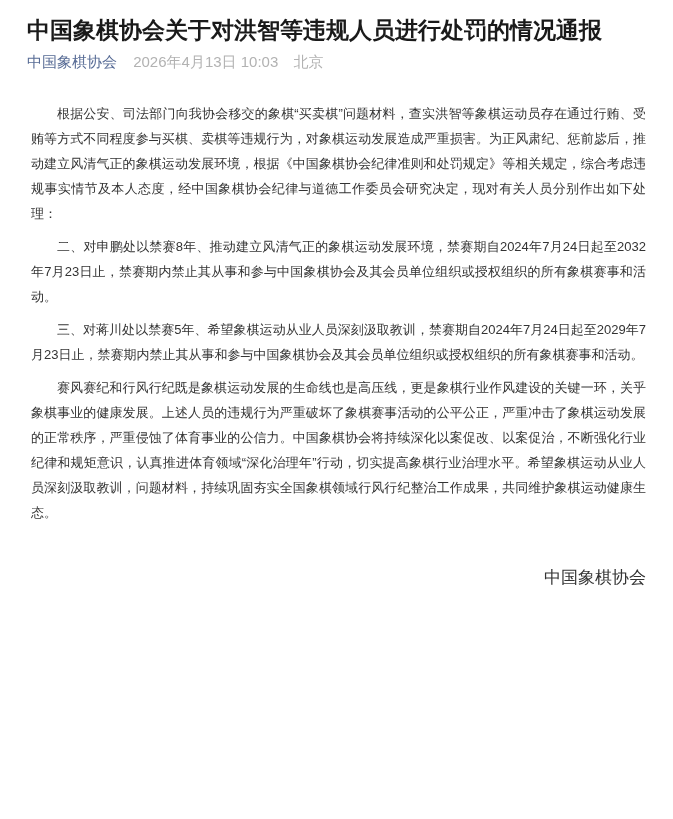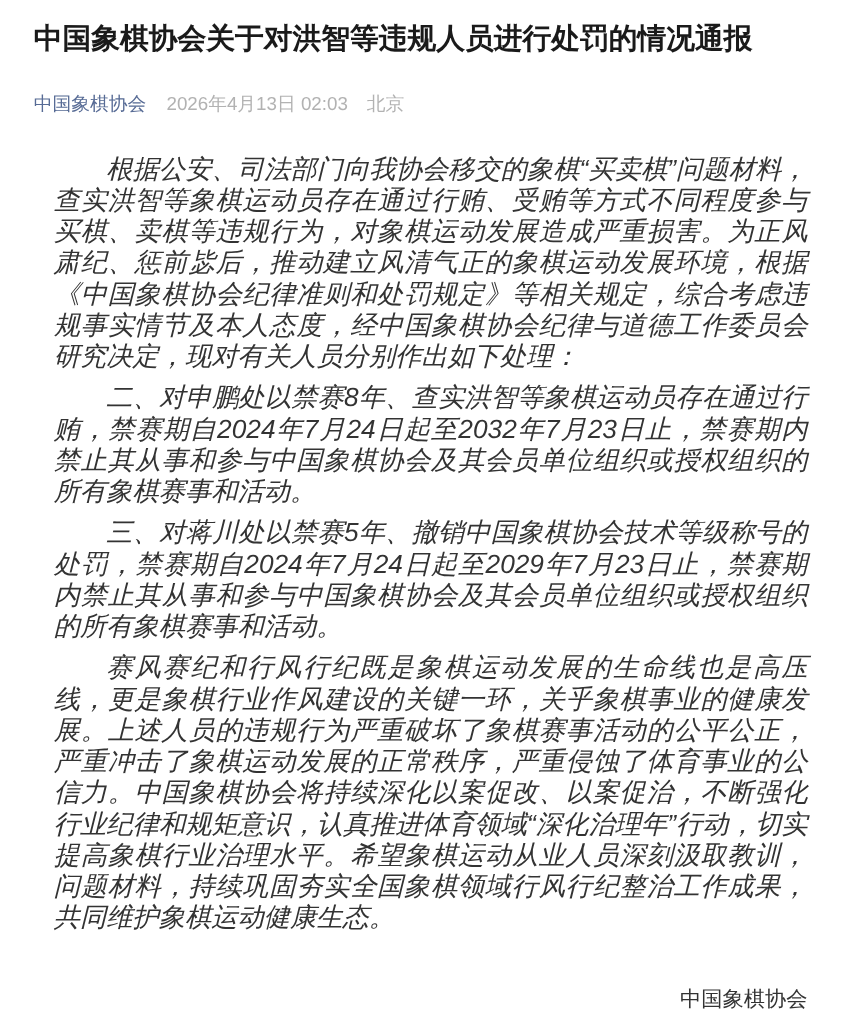--- a/index.html
+++ b/index.html
@@ -15,21 +15,21 @@
     width:673px;
     font-family:"Liberation Sans","DejaVu Sans",sans-serif;
   }
   .article-page{
     width:673px;
     min-height:819px;
     padding:15px 27px 24px 27px;
     background:var(--page-bg,#fff);
   }
   .article-title{
-    margin:0 0 28px 0;
+    margin:0 0 6px 0;
     font-size:23px;
     line-height:1.35;
     font-weight:700;
     color:var(--title-text,#1a1a1a);
   }
   .byline{
     font-size:15px;
     line-height:20px;
     margin:0 0 29px 0;
     white-space:nowrap;
@@ -39,56 +39,55 @@
     cursor:pointer;
     margin-right:12px;
   }
   .byline .meta{
     color:var(--meta-text,#b2b2b2);
   }
   .byline .meta + .meta{
     margin-left:11px;
   }
   .article-body p{
-    margin:0 0 8px 16px;
-    font-size:21px;
+    margin:0 0 8px 4px;
+    font-size:13px;
     line-height:25px;
     color:var(--body-text,#333);
     text-indent:2em;
     text-align:justify;
     overflow-wrap:break-word;
-    font-style:italic;
   }
   .signature{
     margin-top:38px;
     text-align:right;
     font-size:17px;
     color:var(--body-text,#333);
   }
   .signature div{
     line-height:30px;
   }
 </style>
 </head>
 <body>
 
 <div class="article-page">
 
   <h1 class="article-title">中国象棋协会关于对洪智等违规人员进行处罚的情况通报</h1>
 
   <div class="byline">
     <span class="author">中国象棋协会</span>
-    <span class="meta">2026年4月13日 02:03</span>
+    <span class="meta">2026年4月13日 10:03</span>
     <span class="meta">北京</span>
   </div>
 
   <div class="article-body">
     <p>根据公安、司法部门向我协会移交的象棋“买卖棋”问题材料，查实洪智等象棋运动员存在通过行贿、受贿等方式不同程度参与买棋、卖棋等违规行为，对象棋运动发展造成严重损害。为正风肃纪、惩前毖后，推动建立风清气正的象棋运动发展环境，根据《中国象棋协会纪律准则和处罚规定》等相关规定，综合考虑违规事实情节及本人态度，经中国象棋协会纪律与道德工作委员会研究决定，现对有关人员分别作出如下处理：</p>
-    <p>二、对申鹏处以禁赛8年、查实洪智等象棋运动员存在通过行贿，禁赛期自2024年7月24日起至2032年7月23日止，禁赛期内禁止其从事和参与中国象棋协会及其会员单位组织或授权组织的所有象棋赛事和活动。</p>
-    <p>三、对蒋川处以禁赛5年、撤销中国象棋协会技术等级称号的处罚，禁赛期自2024年7月24日起至2029年7月23日止，禁赛期内禁止其从事和参与中国象棋协会及其会员单位组织或授权组织的所有象棋赛事和活动。</p>
+    <p>二、对申鹏处以禁赛8年、推动建立风清气正的象棋运动发展环境，禁赛期自2024年7月24日起至2032年7月23日止，禁赛期内禁止其从事和参与中国象棋协会及其会员单位组织或授权组织的所有象棋赛事和活动。</p>
+    <p>三、对蒋川处以禁赛5年、希望象棋运动从业人员深刻汲取教训，禁赛期自2024年7月24日起至2029年7月23日止，禁赛期内禁止其从事和参与中国象棋协会及其会员单位组织或授权组织的所有象棋赛事和活动。</p>
     <p>赛风赛纪和行风行纪既是象棋运动发展的生命线也是高压线，更是象棋行业作风建设的关键一环，关乎象棋事业的健康发展。上述人员的违规行为严重破坏了象棋赛事活动的公平公正，严重冲击了象棋运动发展的正常秩序，严重侵蚀了体育事业的公信力。中国象棋协会将持续深化以案促改、以案促治，不断强化行业纪律和规矩意识，认真推进体育领域“深化治理年”行动，切实提高象棋行业治理水平。希望象棋运动从业人员深刻汲取教训，问题材料，持续巩固夯实全国象棋领域行风行纪整治工作成果，共同维护象棋运动健康生态。</p>
   </div>
 
   <div class="signature">
     <div>中国象棋协会</div>
 
   </div>
 
 </div>
 

